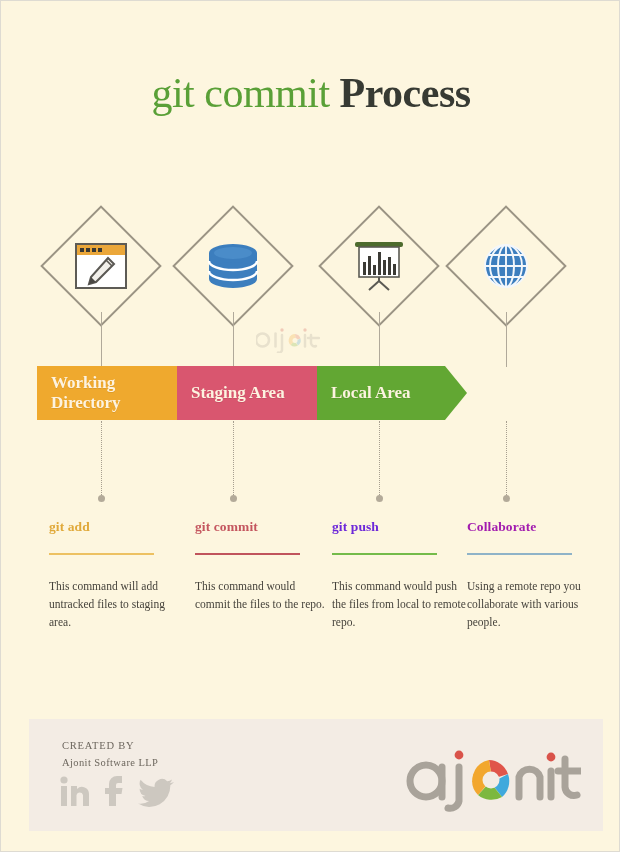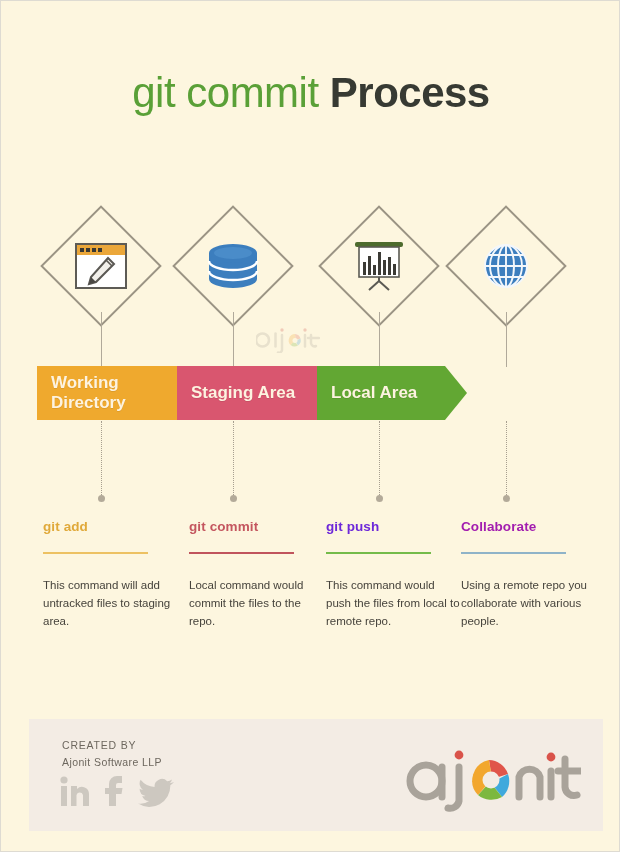--- a/index.html
+++ b/index.html
@@ -7,20 +7,21 @@
     width: 620px; height: 852px;
     background: #ffffff;
     font-family: "Liberation Sans", sans-serif;
   }
   #poster {
     position: relative;
     width: 620px; height: 852px;
     background: #fdf6df;
     border: 1px solid #dedbd2;
     overflow: hidden;
+    font-family: Liberation Serif, serif;
   }
 
   
   #title {
     position: absolute;
     left: 0; top: 68px;
     width: 620px;
     text-align: center;
     font-size: 42px;
     font-weight: normal;
@@ -91,21 +92,21 @@
     color: #fdf3e0;
     font-weight: bold;
     font-size: 17px;
     line-height: 20px;
     padding-left: 14px;
     text-shadow: 0 1px 0 rgba(0,0,0,.08);
     white-space: pre-line;
   }
 
   
-  .cmd-col { position: absolute; top: 518px; width: 135px; }
+  .cmd-col { position: absolute; top: 518px; width: 135px; margin-left: 6px; }
   .cmd-title { font-size: 13.5px; font-weight: bold; letter-spacing: .1px; }
   .cmd-rule { margin-top: 18px; height: 2px; width: 105px; }
   .cmd-desc {
     margin-top: 22px;
     font-size: 11.5px;
     line-height: 18px;
     color: #46433c;
   }
 
   
@@ -286,21 +287,21 @@
 
   <div class="cmd-col" style="left:42px">
     <div class="cmd-title" style="color:#e0a93a">git add</div>
     <div class="cmd-rule" style="background:#edc162"></div>
     <div class="cmd-desc">This command will add untracked files to staging area.</div>
   </div>
 
   <div class="cmd-col" style="left:188px">
     <div class="cmd-title" style="color:#c4565f">git commit</div>
     <div class="cmd-rule" style="background:#c0545c"></div>
-    <div class="cmd-desc">Local command would commit the files to the repo.</div>
+    <div class="cmd-desc">This command would commit the files to the repo.</div>
   </div>
 
   <div class="cmd-col" style="left:325px">
     <div class="cmd-title" style="color:#6d28d9">git push</div>
     <div class="cmd-rule" style="background:#74bb4a"></div>
     <div class="cmd-desc">This command would push the files from local to remote repo.</div>
   </div>
 
   <div class="cmd-col" style="left:460px">
     <div class="cmd-title" style="color:#a21caf">Collaborate</div>

